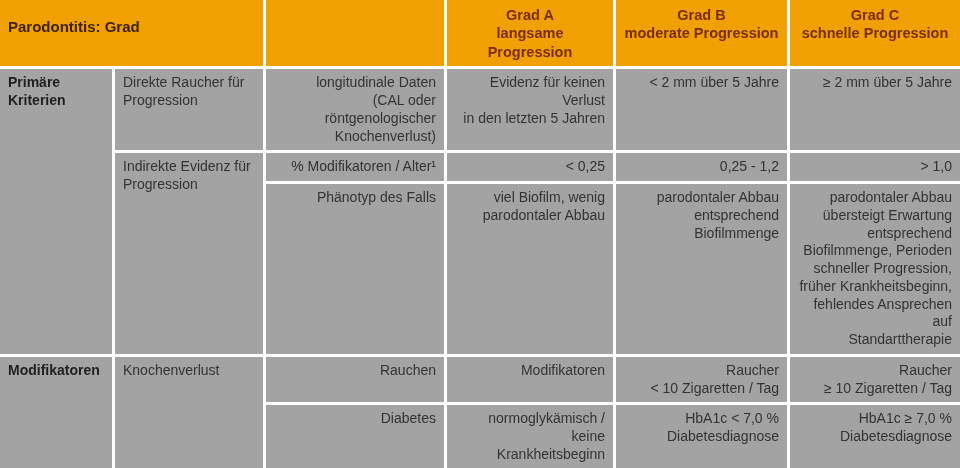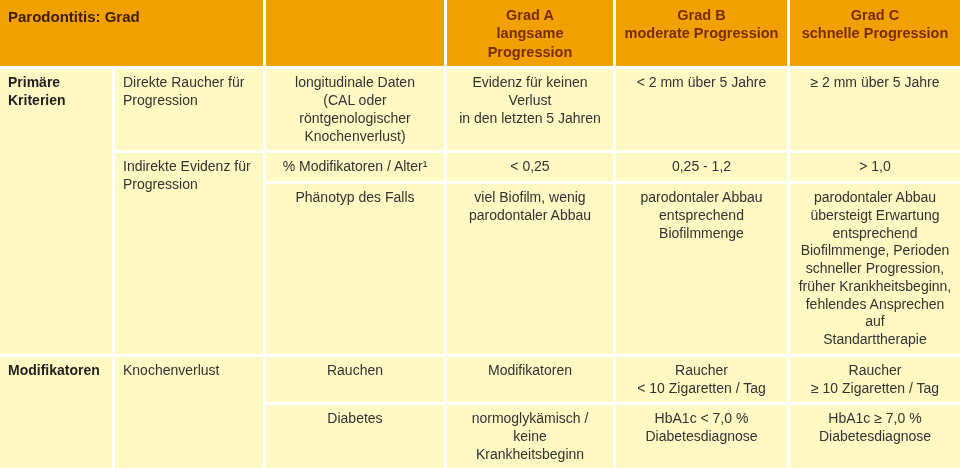--- a/index.html
+++ b/index.html
@@ -10,31 +10,31 @@
   table.grading {
     position:absolute; left:-3px; top:-3px;
     width:966px; height:474px;
     border-collapse:separate; border-spacing:3px;
     table-layout:fixed; background:#ffffff;
   }
   td, th {
     vertical-align:top; padding:5px 8px;
     white-space:pre-line; overflow:hidden;
     font-size:14px; line-height:1.27; color:#333333;
-    background:#fef9c3;
+    background:#a3a3a3;
   }
   
   th { background:#F0A000; }
-  th.title-cell { text-align:left; color:#402000; font-weight:bold; font-size:15px; padding-top:7px; }
+  th.title-cell { text-align:left; color:#402000; font-weight:bold; font-size:15px; padding-top:17px; }
   th.grade-cell { text-align:center; color:#7B2C00; font-weight:bold; font-size:14.5px; padding-top:6px; }
   
   td.section-cell { font-weight:bold; color:#1f1f1f; }
   td.criterion-cell { text-align:left; }
-  td.param-cell { text-align:center; }
-  td.value-cell { text-align:center; }
+  td.param-cell { text-align:right; }
+  td.value-cell { text-align:right; }
 </style>
 </head>
 <body>
 
 <div class="viewport">
   <table class="grading">
     <colgroup>
       <col style="width:112px">
         <col style="width:148px">
         <col style="width:178px">

